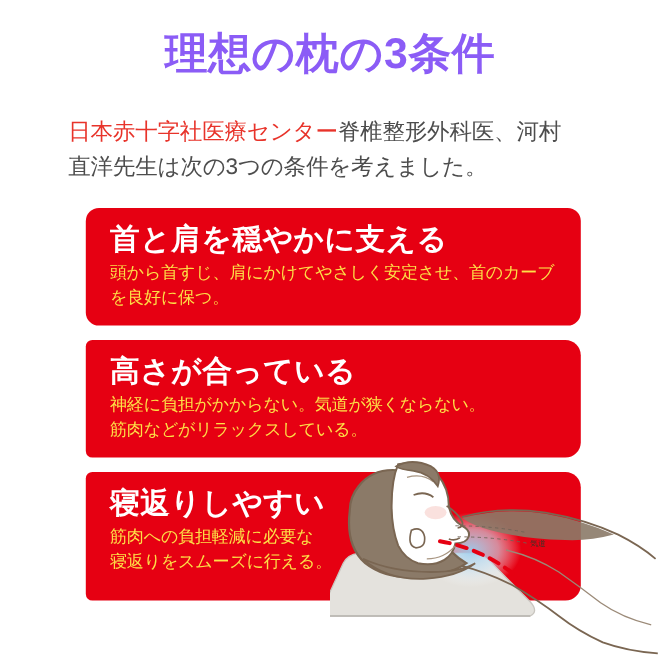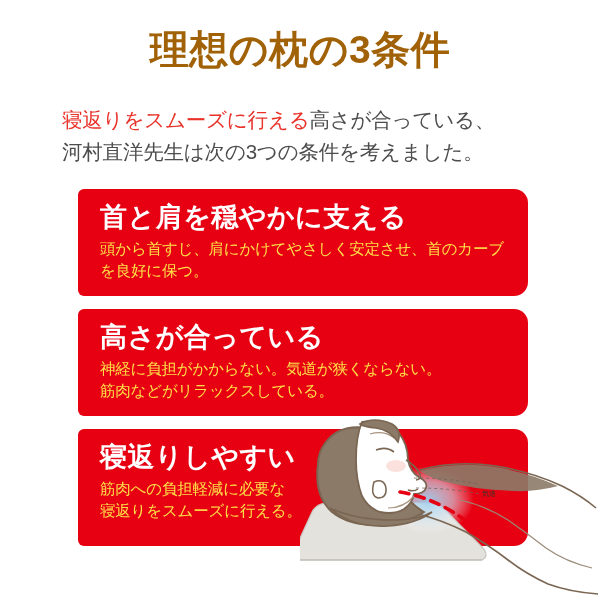--- a/index.html
+++ b/index.html
@@ -25,21 +25,21 @@
   
   .title {
     position: absolute;
     left: 0;
     top: 26px;
     width: 600px;
     text-align: center;
     font-size: 39px;
     line-height: 48px;
     font-weight: 700;
-    color: #a16207;
+    color: #8b5cf6;
     letter-spacing: 0.5px;
     white-space: nowrap;
   }
 
   
   .subtitle {
     position: absolute;
     left: 62px;
     top: 104px;
     width: 452px;
@@ -56,21 +56,21 @@
   .card {
     position: absolute;
     left: 78px;
     width: 450px;
     background: #e60012;
     border-radius: 6px 14px 14px 6px;
     box-sizing: border-box;
     padding: 11px 0 0 22px;
     overflow: hidden;
   }
-  .card-1 { top: 189px; height: 107px; }
+  .card-1 { top: 189px; height: 107px; border-radius: 12px; }
   .card-2 { top: 309px; height: 107px; }
   .card-3 { top: 429px; height: 117px; }
 
   .card-heading {
     position: relative;
     z-index: 3;
     font-size: 27px;
     line-height: 34px;
     font-weight: 700;
     color: #ffffff;
@@ -111,21 +111,21 @@
   }
 </style>
 </head>
 <body>
 
 <div id="poster">
 
   <div class="title">理想の枕の3条件</div>
 
   <div class="subtitle">
-    <span class="hl">寝返りをスムーズに行える</span><span>高さが合っている、河村直洋先生は次の3つの条件を考えました。</span>
+    <span class="hl">日本赤十字社医療センター</span><span>脊椎整形外科医、河村直洋先生は次の3つの条件を考えました。</span>
   </div>
 
   <div class="card card-1">
     <div class="card-heading">首と肩を穏やかに支える</div>
     <div class="card-body">頭から首すじ、肩にかけてやさしく安定させ、首のカーブ
 を良好に保つ。</div>
   </div>
 
   <div class="card card-3">
     <div class="card-heading">寝返りしやすい</div>

